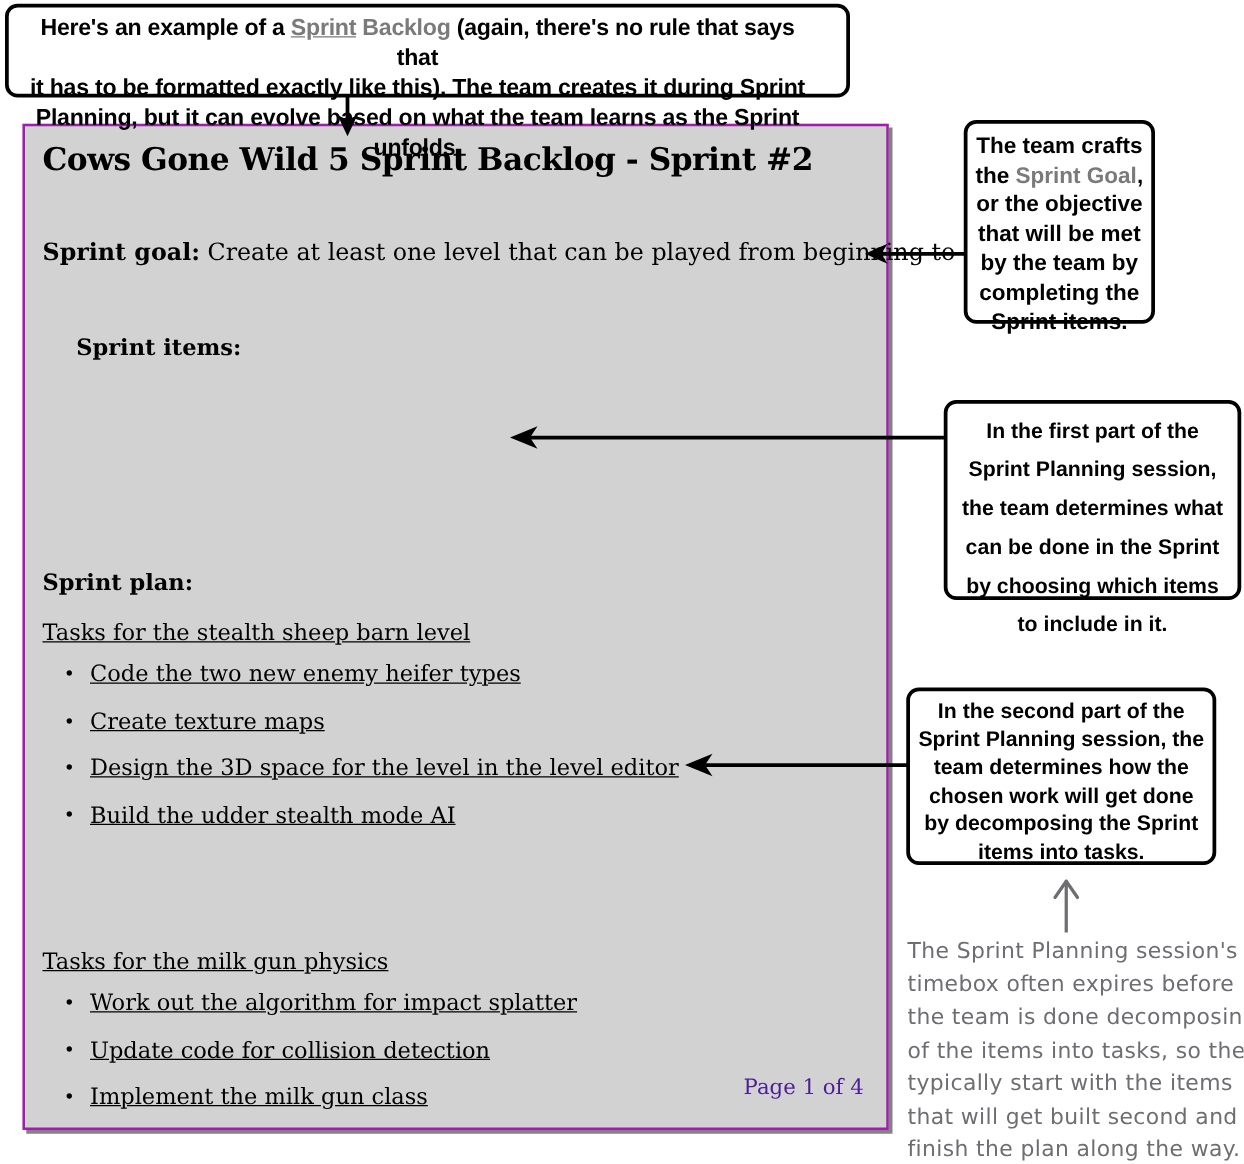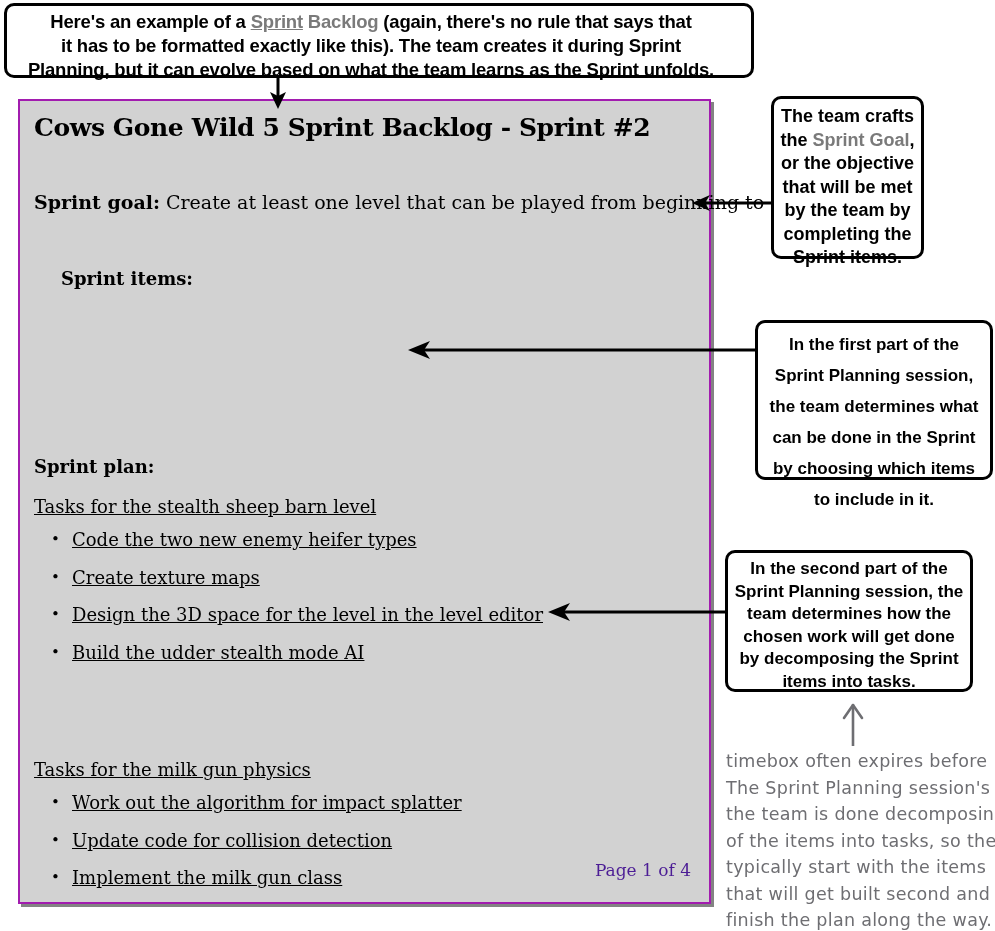--- a/index.html
+++ b/index.html
@@ -28,21 +28,21 @@
     color: #000000;
     text-align: center;
     z-index: 6;
   }
   .callout .ctext { display: block; }
   .gray-term { color: #7a7a7a; }
 
   #callout-intro {
     left: 4px;
     top: 3px;
-    width: 750px;
+    width: 676px;
     height: 75px;
     font-size: 18.5px;
     line-height: 24px;
     padding: 4px 24px 0 8px;
     letter-spacing: -0.2px;
   }
   #callout-intro .u { text-decoration: underline; }
 
   #callout-goal {
     left: 771px;
@@ -266,22 +266,22 @@
     <polygon points="0,10 22,1 16,10 22,19" fill="#000000"></polygon>
   </svg>
 
   <svg class="arrow" style="left:838px; top:700px;" width="30" height="46" viewBox="0 0 30 46">
     <line x1="15" y1="46" x2="15" y2="7" stroke="#6e6e72" stroke-width="2.6" stroke-linecap="round"></line>
     <line x1="15" y1="5" x2="6" y2="18" stroke="#6e6e72" stroke-width="2.6" stroke-linecap="round"></line>
     <line x1="15" y1="5" x2="24" y2="18" stroke="#6e6e72" stroke-width="2.6" stroke-linecap="round"></line>
   </svg>
 
   <div id="handwritten-note">
+    <span class="hline">The Sprint Planning session's</span>
     <span class="hline">timebox often expires before</span>
-    <span class="hline">The Sprint Planning session's</span>
     <span class="hline">the team is done decomposing all</span>
     <span class="hline">of the items into tasks, so they</span>
     <span class="hline">typically start with the items</span>
     <span class="hline">that will get built second and</span>
     <span class="hline">finish the plan along the way.</span>
   </div>
 
 </div>
 
 </body></html>

